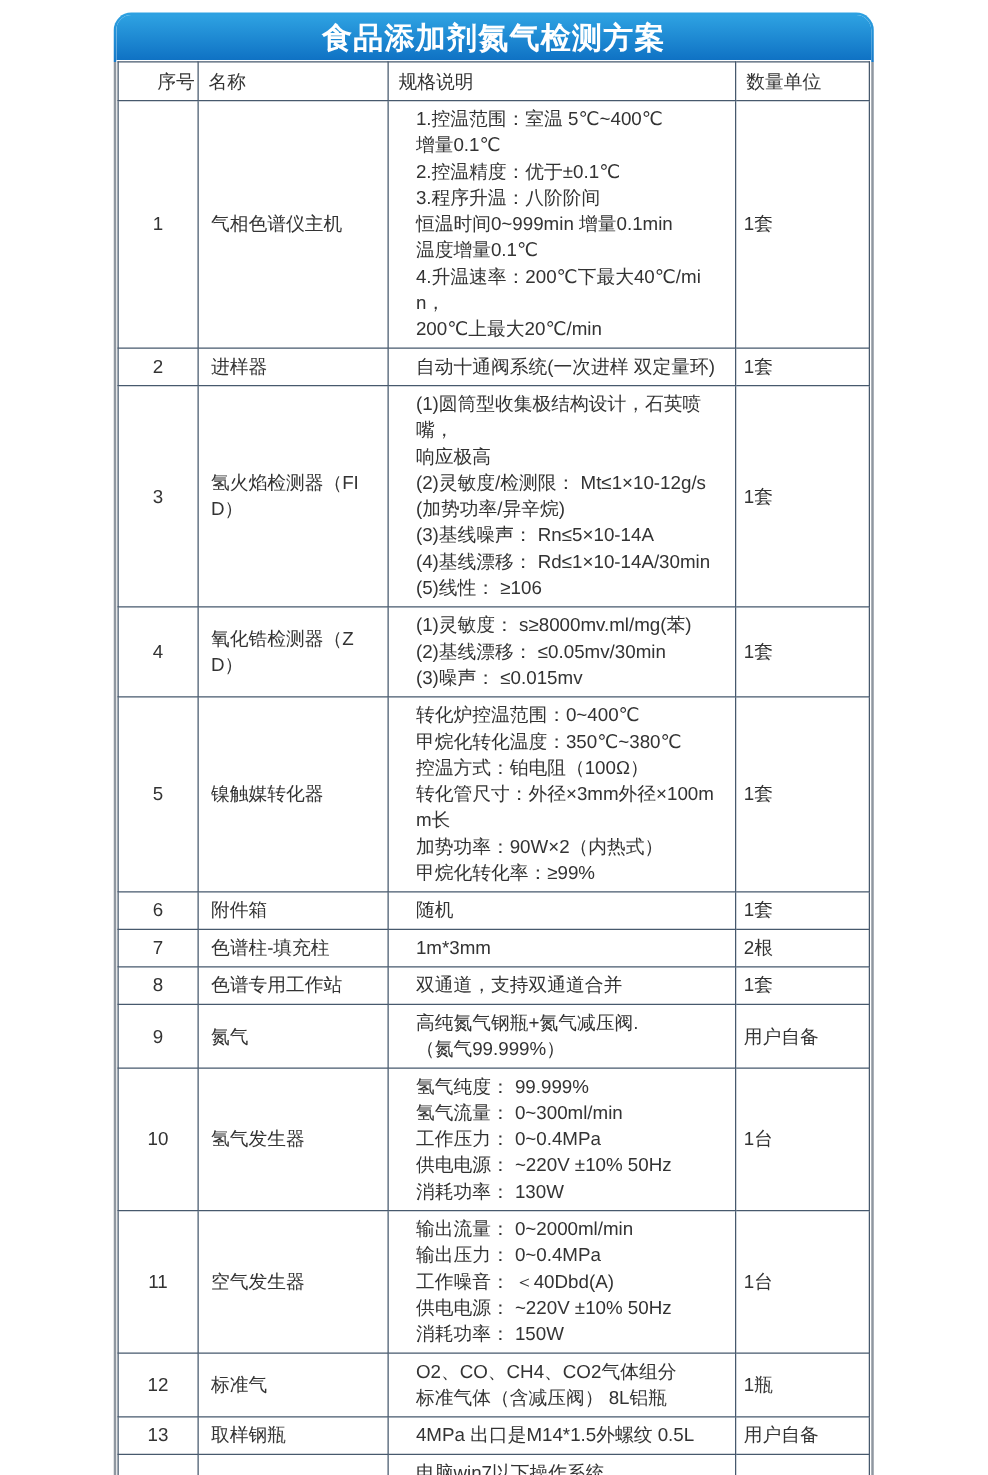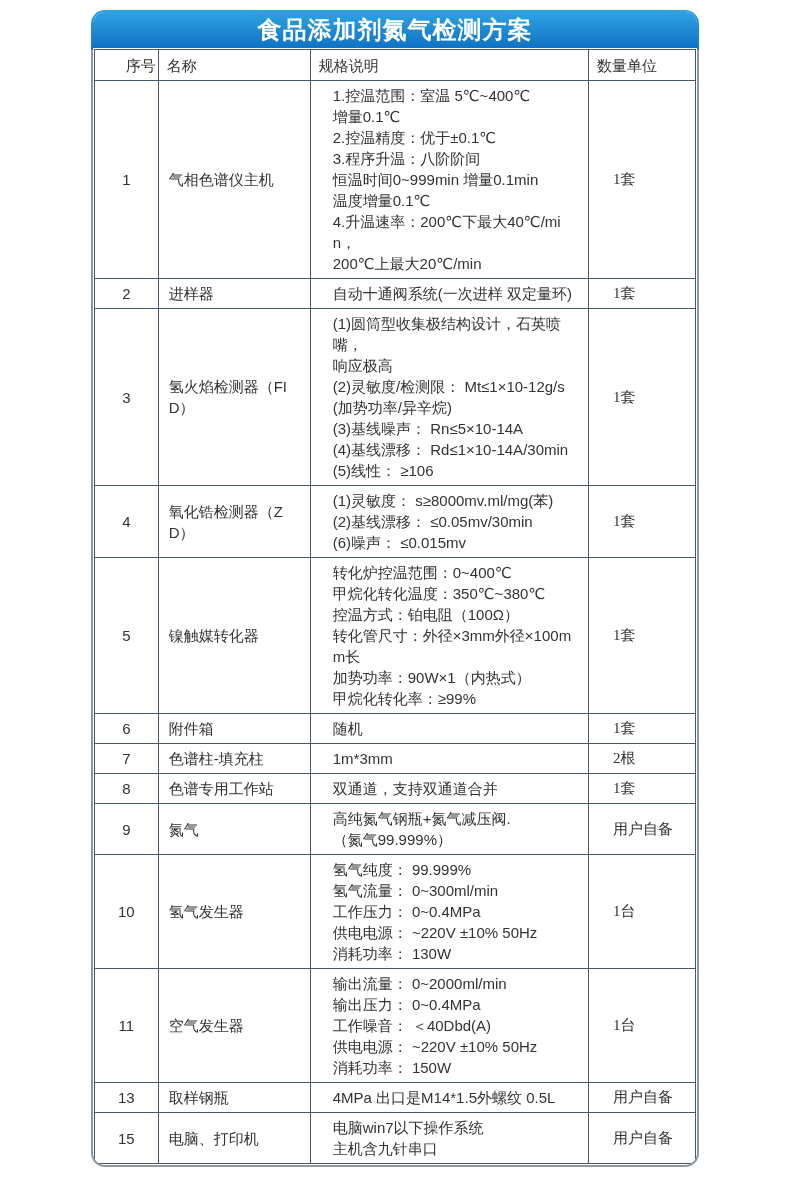--- a/index.html
+++ b/index.html
@@ -66,21 +66,21 @@
     color: #333333;
   }
   th.h-no, td.cell-no {
     text-align: center;
     padding-left: 2px;
     padding-right: 2px;
   }
   th.h-no { text-align: right; padding-left: 28px; }
   td.cell-name { padding-left: 10px; margin-top: 24px; }
   td.cell-spec { padding-left: 10px; }
-  td.cell-qty  { padding-left: 24px; font-family: Liberation Serif, serif; }
+  td.cell-qty  { padding-left: 6px; }
   .spec-line { line-height: 21px; margin-left: 12px; }
 </style>
 </head>
 <body>
 
 <div class="page">
   <div class="spec-card">
     <div class="spec-card-inner">
       <div class="title-bar">食品添加剂氮气检测方案</div>
 
@@ -136,33 +136,33 @@
                 <div class="spec-line">(5)线性： ≥106</div>
               </td>
     <td class="cell-qty">1套</td>
   </tr>
             <tr>
     <td class="cell-no">4</td>
     <td class="cell-name">氧化锆检测器（ZD）</td>
     <td class="cell-spec">
                 <div class="spec-line">(1)灵敏度： s≥8000mv.ml/mg(苯)</div>
                 <div class="spec-line">(2)基线漂移： ≤0.05mv/30min</div>
-                <div class="spec-line">(6)噪声： ≤0.015mv</div>
+                <div class="spec-line">(3)噪声： ≤0.015mv</div>
               </td>
     <td class="cell-qty">1套</td>
   </tr>
             <tr>
     <td class="cell-no">5</td>
     <td class="cell-name">镍触媒转化器</td>
     <td class="cell-spec">
                 <div class="spec-line">转化炉控温范围：0~400℃</div>
                 <div class="spec-line">甲烷化转化温度：350℃~380℃</div>
                 <div class="spec-line">控温方式：铂电阻（100Ω）</div>
                 <div class="spec-line">转化管尺寸：外径×3mm外径×100mm长</div>
-                <div class="spec-line">加势功率：90W×1（内热式）</div>
+                <div class="spec-line">加势功率：90W×2（内热式）</div>
                 <div class="spec-line">甲烷化转化率：≥99%</div>
               </td>
     <td class="cell-qty">1套</td>
   </tr>
             <tr>
     <td class="cell-no">6</td>
     <td class="cell-name">附件箱</td>
     <td class="cell-spec">
                 <div class="spec-line">随机</div>
               </td>
@@ -209,20 +209,29 @@
     <td class="cell-no">11</td>
     <td class="cell-name">空气发生器</td>
     <td class="cell-spec">
                 <div class="spec-line">输出流量： 0~2000ml/min</div>
                 <div class="spec-line">输出压力： 0~0.4MPa</div>
                 <div class="spec-line">工作噪音： ＜40Dbd(A)</div>
                 <div class="spec-line">供电电源： ~220V ±10% 50Hz</div>
                 <div class="spec-line">消耗功率： 150W</div>
               </td>
     <td class="cell-qty">1台</td>
+  </tr>
+            <tr>
+    <td class="cell-no">12</td>
+    <td class="cell-name">标准气</td>
+    <td class="cell-spec">
+                <div class="spec-line">O2、CO、CH4、CO2气体组分</div>
+                <div class="spec-line">标准气体（含减压阀） 8L铝瓶</div>
+              </td>
+    <td class="cell-qty">1瓶</td>
   </tr>
             <tr>
     <td class="cell-no">13</td>
     <td class="cell-name">取样钢瓶</td>
     <td class="cell-spec">
                 <div class="spec-line">4MPa 出口是M14*1.5外螺纹 0.5L</div>
               </td>
     <td class="cell-qty">用户自备</td>
   </tr>
             <tr>

